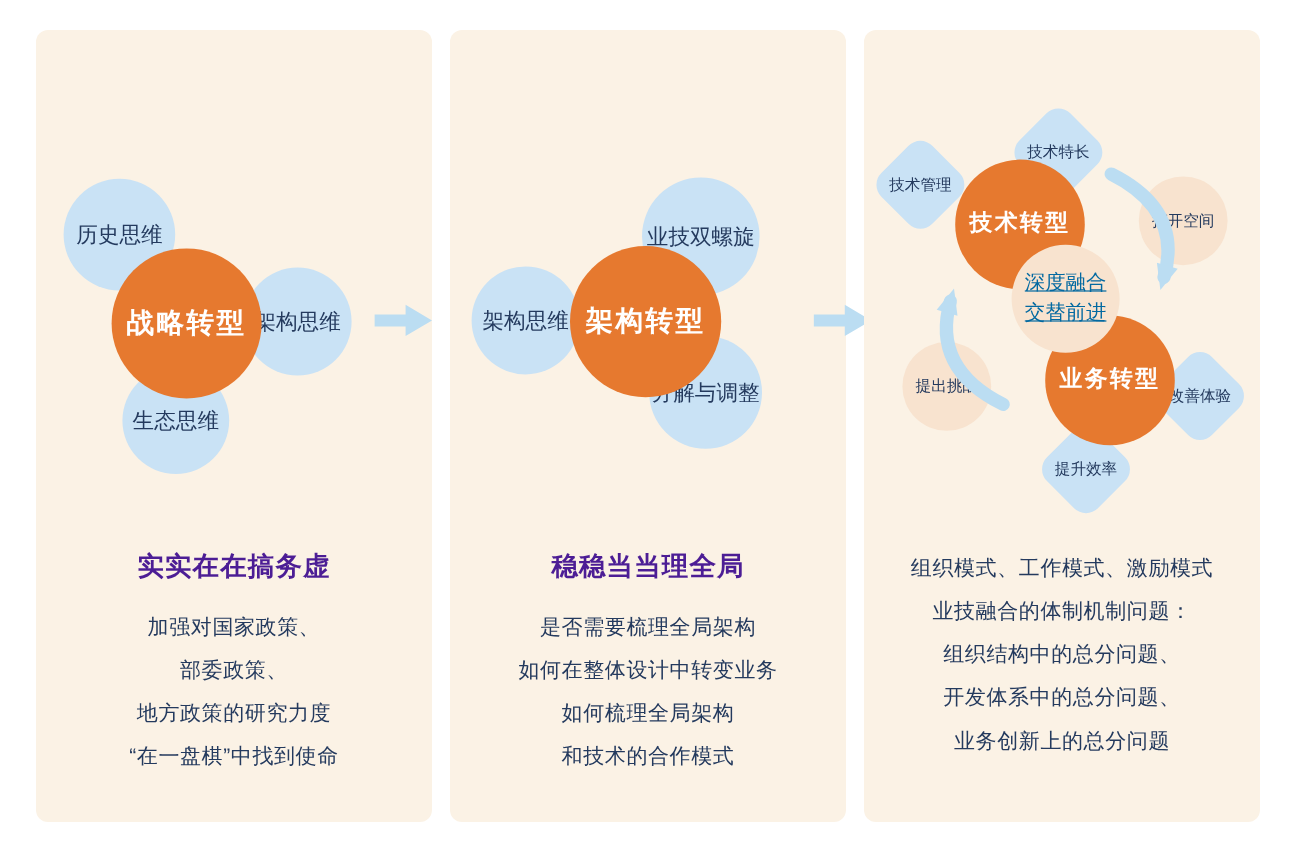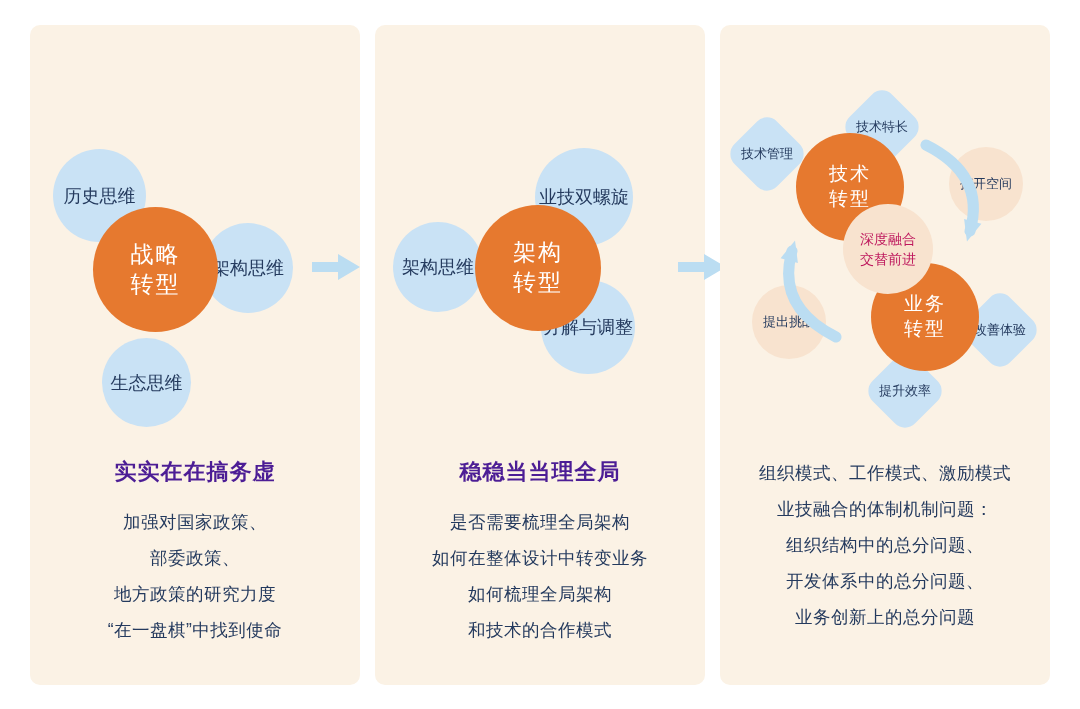--- a/index.html
+++ b/index.html
@@ -23,22 +23,22 @@
     position: absolute; border-radius: 50%;
     background: #C9E2F5; color: #243A5E;
     display: flex; align-items: center; justify-content: center;
     font-size: 18px; white-space: nowrap;
   }
 
   
   .core {
     position: absolute; border-radius: 50%;
     background: #E6792F; color: #ffffff;
-    display: flex; flex-direction: column; align-items: center; justify-content: center;
-    font-weight: normal; text-align: left;
+    display: flex; flex-direction: row; align-items: center; justify-content: center;
+    font-weight: bold; text-align: left;
   }
   .core .ln { font-size: 23px; line-height: 1.3; letter-spacing: 2px; }
   .core-sm .ln { font-size: 19px; line-height: 1.3; letter-spacing: 2px; }
 
   
   .diamond {
     position: absolute; width: 60px; height: 60px;
     background: #C9E2F5; border-radius: 14px;
     transform: rotate(45deg);
     display: flex; align-items: center; justify-content: center;
@@ -54,42 +54,42 @@
     background: #F8E3CF; color: #243A5E;
     display: flex; align-items: center; justify-content: center;
     font-size: 13px; white-space: nowrap;
   }
 
   .center-blob {
     position: absolute; left: 123px; top: 179px; width: 90px; height: 90px;
     border-radius: 50%; background: #F8E3CF;
     display: flex; flex-direction: column; align-items: center; justify-content: center;
   }
-  .center-blob .ln { font-size: 14px; line-height: 1.45; color: #be185d; white-space: nowrap; }
+  .center-blob .ln { font-size: 17px; line-height: 1.45; color: #0369a1; white-space: nowrap; text-decoration: underline; }
 
   .cycle-arrows { position: absolute; left: 0; top: 0; pointer-events: none; }
 
   
   .text-block { position: absolute; left: 8px; right: 8px; top: 432px; text-align: center; }
   .heading {
     color: #4c1d95; font-size: 22px; font-weight: bold;
     letter-spacing: 1px; margin-bottom: 17px;
   }
   .body-line { color: #243A5E; font-size: 17.5px; line-height: 36px; letter-spacing: 0.5px; }
 
   
   .flow-arrow { position: absolute; width: 48px; height: 32px; }
   .flow-arrow svg { display: block; }
   #flow-arrow-1 { left: 312px; top: 251px; }
   #flow-arrow-2 { left: 678px; top: 251px; }
 
   
   .p1-sat-history  { left: 23px;  top: 124px; width: 93px; height: 93px; }
   .p1-sat-arch     { left: 173px; top: 198px; width: 90px; height: 90px; }
-  .p1-sat-eco      { left: 72px;  top: 313px; width: 89px; height: 89px; justify-content: center; }
+  .p1-sat-eco      { left: 72px;  top: 281px; width: 89px; height: 89px; justify-content: center; }
   .p1-core         { left: 63px;  top: 182px; width: 125px; height: 125px; }
 
   
   .p2-sat-helix    { left: 160px; top: 123px; width: 98px; height: 98px; }
   .p2-sat-arch     { left: 18px;  top: 197px; width: 90px; height: 90px; }
   .p2-sat-adjust   { left: 166px; top: 255px; width: 94px; height: 94px; }
   .p2-core         { left: 100px; top: 180px; width: 126px; height: 126px; }
 
   
   .p3-diamond-mgmt  { left: 17px;  top: 99px; }

